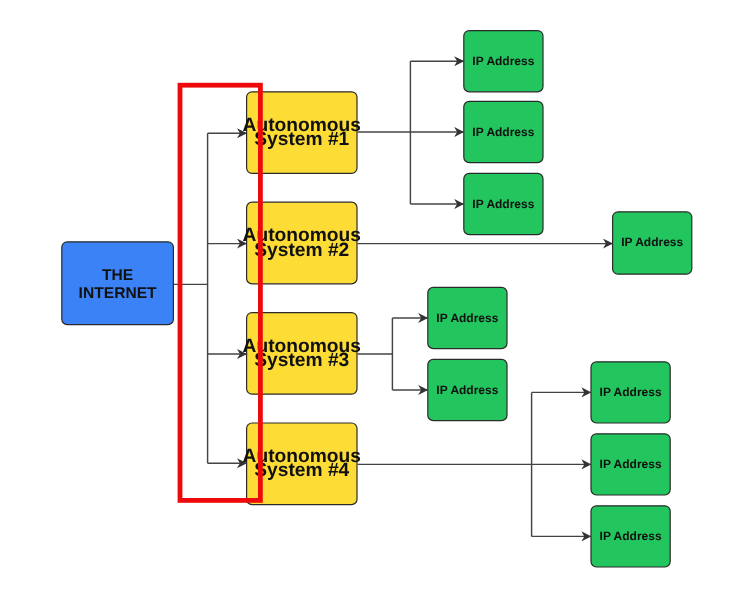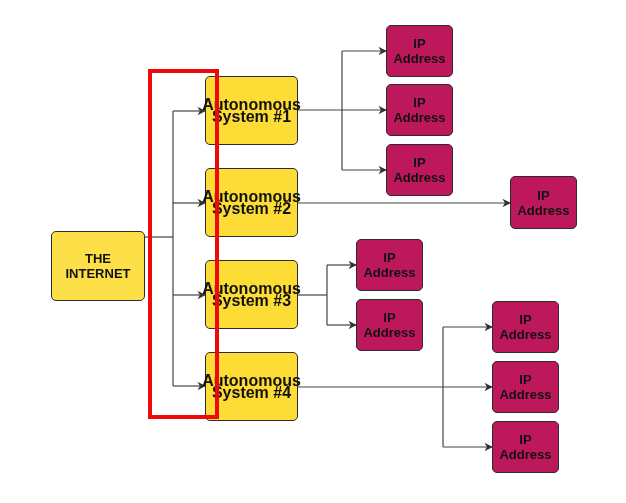--- a/index.html
+++ b/index.html
@@ -1,22 +1,22 @@
 <!DOCTYPE html>
 <html><head>
 <meta charset="utf-8">
 <style>
   html, body { margin:0; padding:0; background:#ffffff; }
   body { width:626px; height:503px; position:relative; overflow:hidden; font-family:"Liberation Sans", sans-serif; }
   #canvas { position:absolute; left:0; top:0; width:626px; height:503px; }
   .node { position:absolute; box-sizing:border-box; border:1.5px solid #2b2b2b; border-radius:5px;
           display:flex; align-items:center; justify-content:center; text-align:center; font-weight:bold; color:#111; }
-  .internet { background:#fde047; font-size:13px; line-height:15px;margin-top:30px; }
+  .internet { background:#3b82f6; font-size:13px; line-height:15px; }
   .as { background:#fcdc35; font-size:16px; line-height:12px; }
-  .ip { background:#be185d; font-size:13px; }
+  .ip { background:#22c55e; font-size:10px; }
   .highlight { position:absolute; box-sizing:border-box; border:4px solid #ee0a0a; left:148px; top:69px; width:71px; height:350px; }
   .lbl { white-space:pre-line; }
 </style>
 </head>
 <body>
 
 <svg id="canvas" width="626" height="503">
   <defs>
     <marker id="arr" viewBox="0 0 10 10" refX="9" refY="5" markerWidth="7" markerHeight="7" orient="auto">
       <path d="M0,0 L10,5 L0,10 L3,5 z" fill="#333"></path>

